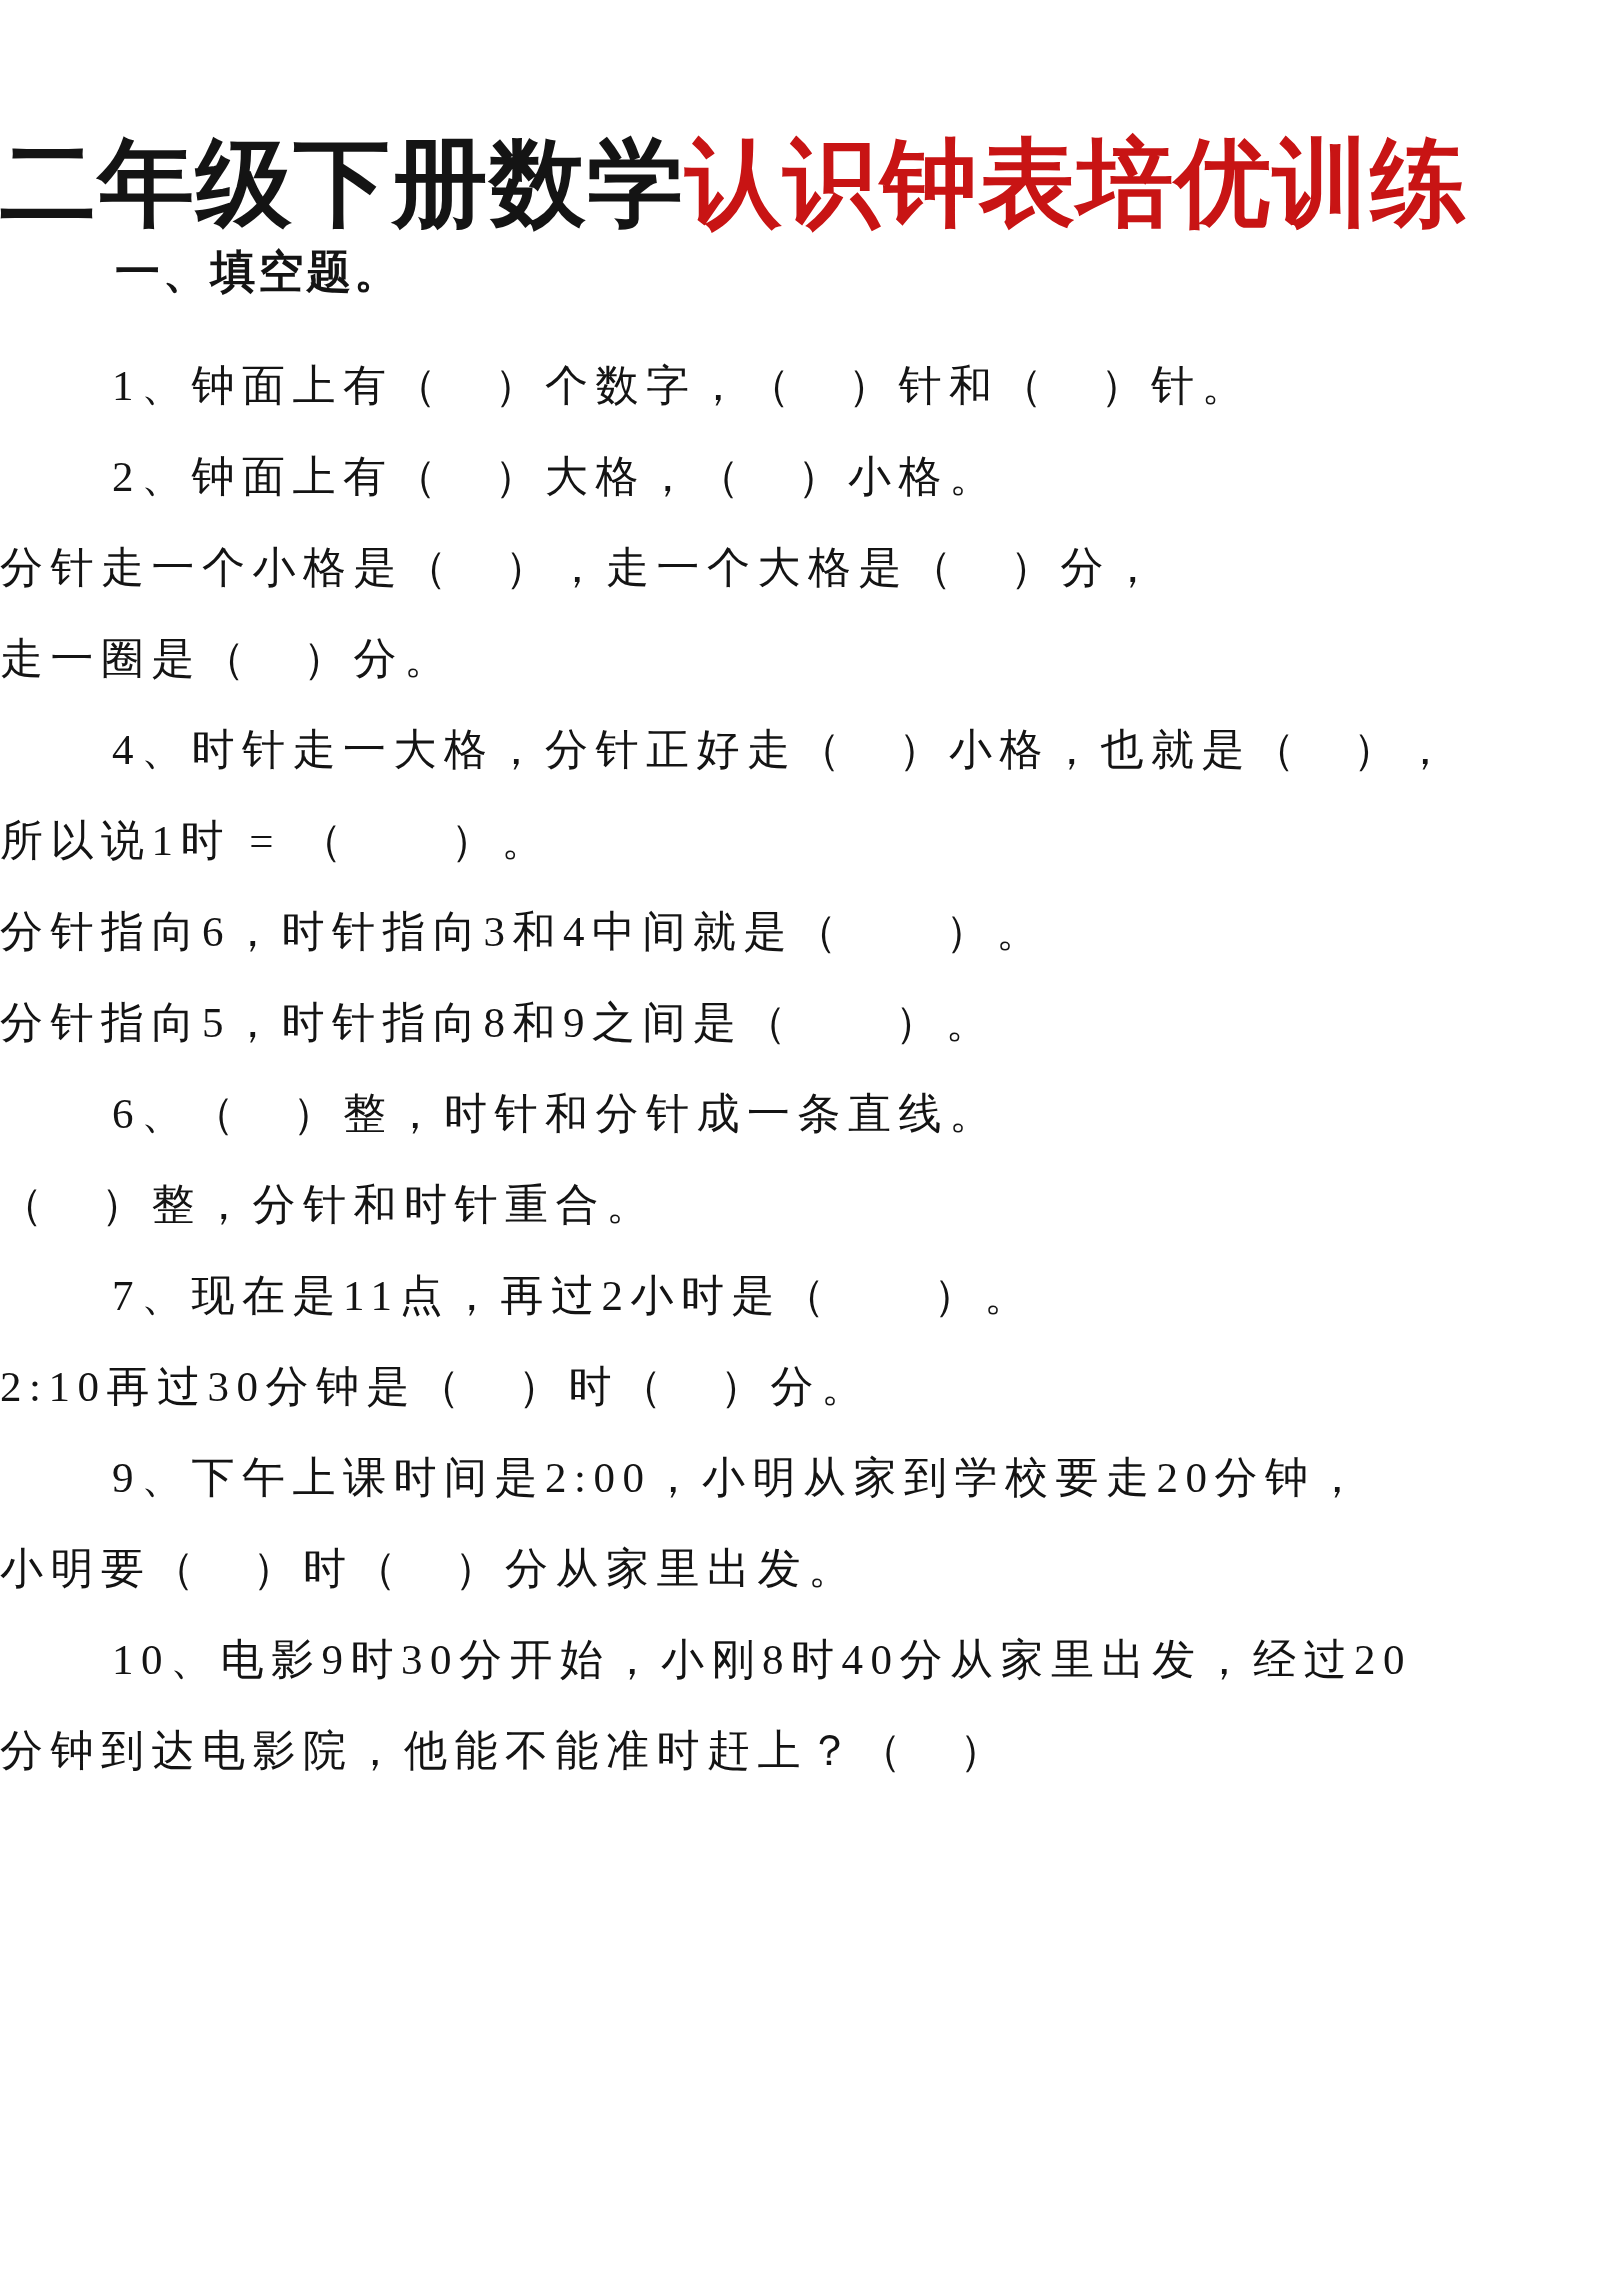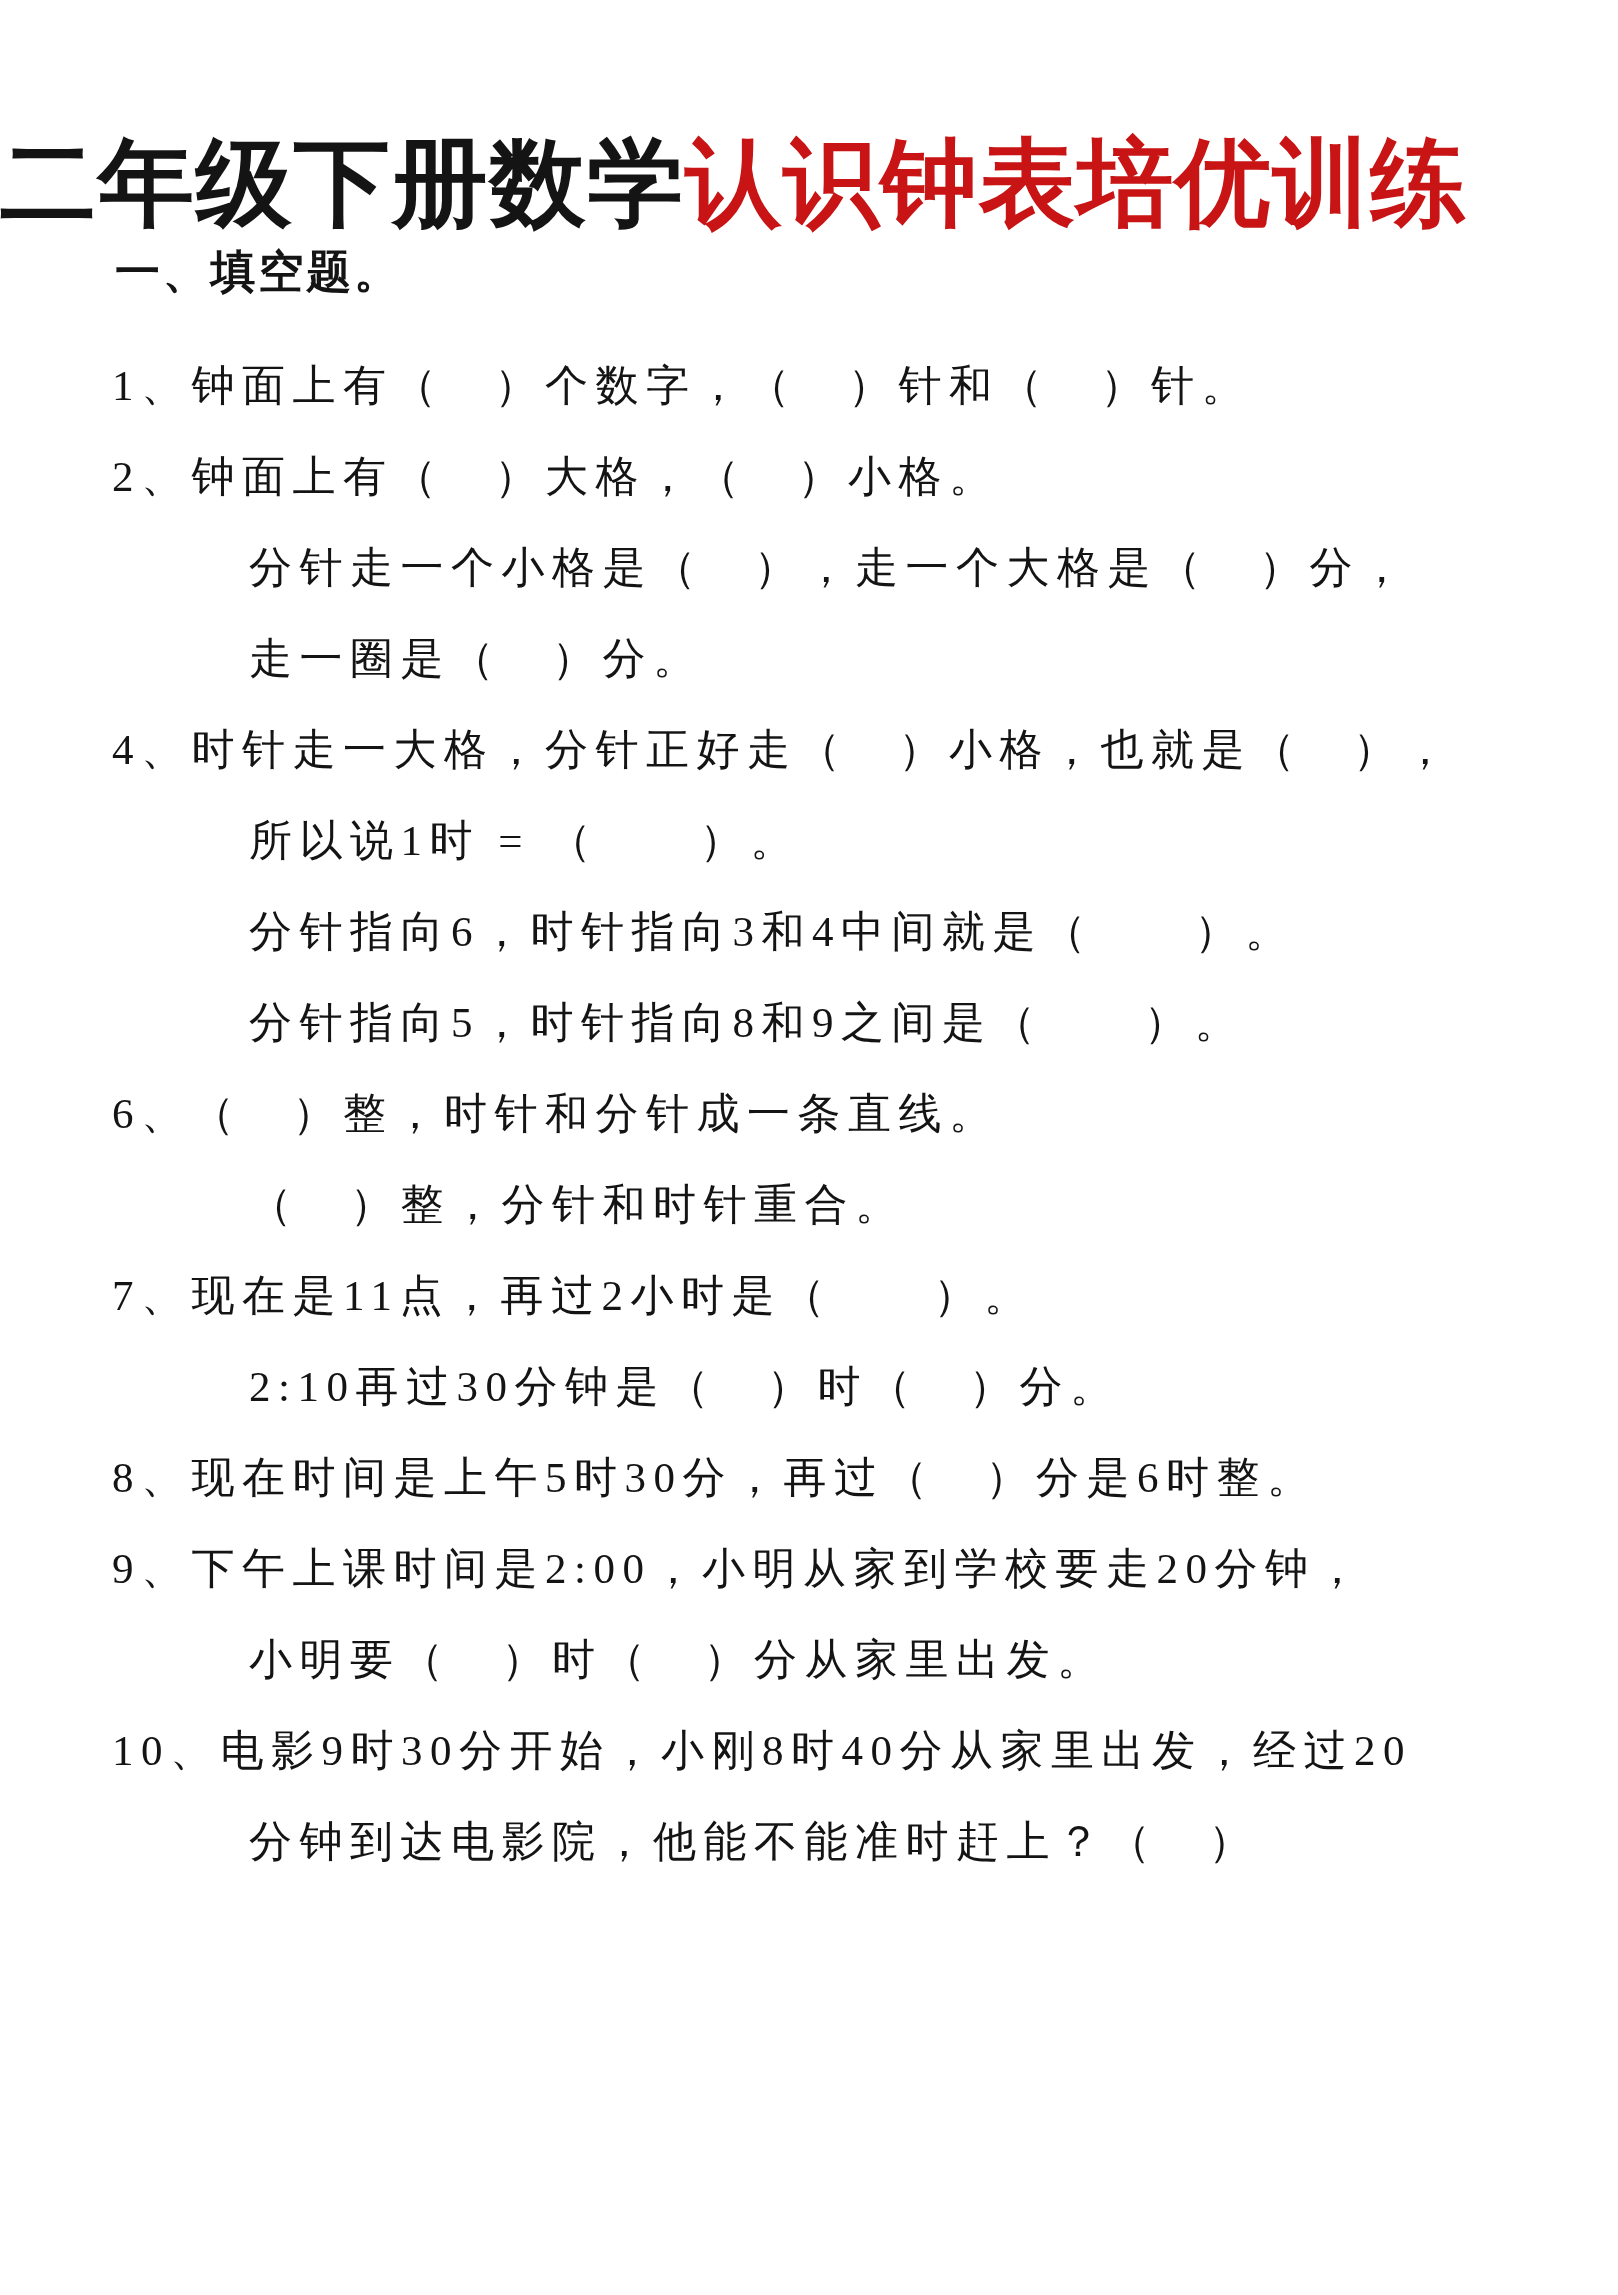--- a/index.html
+++ b/index.html
@@ -49,21 +49,21 @@
   }
   .line {
     height: 91px;
     display: flex;
     align-items: center;
     font-size: 43px;
     letter-spacing: 7.5px;
     white-space: nowrap;
   }
   .line.q { padding-left: 112px; }
-  .line.c { padding-left: 249px; }
+  .line.c { }
 </style>
 </head>
 <body>
 
 <div class="page">
 
   <h1 class="title">
     <span class="title-black">二年级下册数学</span><span class="title-red">认识钟表培优训练</span>
   </h1>
 
@@ -75,21 +75,20 @@
     <div class="line c">分针走一个小格是（　），走一个大格是（　）分，</div>
     <div class="line c">走一圈是（　）分。</div>
     <div class="line q">4、时针走一大格，分针正好走（　）小格，也就是（　），</div>
     <div class="line c">所以说1时 = （　　）。</div>
     <div class="line c">分针指向6，时针指向3和4中间就是（　　）。</div>
     <div class="line c">分针指向5，时针指向8和9之间是（　　）。</div>
     <div class="line q">6、（　）整，时针和分针成一条直线。</div>
     <div class="line c">（　）整，分针和时针重合。</div>
     <div class="line q">7、现在是11点，再过2小时是（　　）。</div>
     <div class="line c">2:10再过30分钟是（　）时（　）分。</div>
-    <div class="line q">8、现在时间是上午5时30分，再过（　）分是6时整。</div>
     <div class="line q">9、下午上课时间是2:00，小明从家到学校要走20分钟，</div>
     <div class="line c">小明要（　）时（　）分从家里出发。</div>
     <div class="line q">10、电影9时30分开始，小刚8时40分从家里出发，经过20</div>
     <div class="line c">分钟到达电影院，他能不能准时赶上？（　）</div>
   </div>
 
 </div>
 
 
 </body></html>

